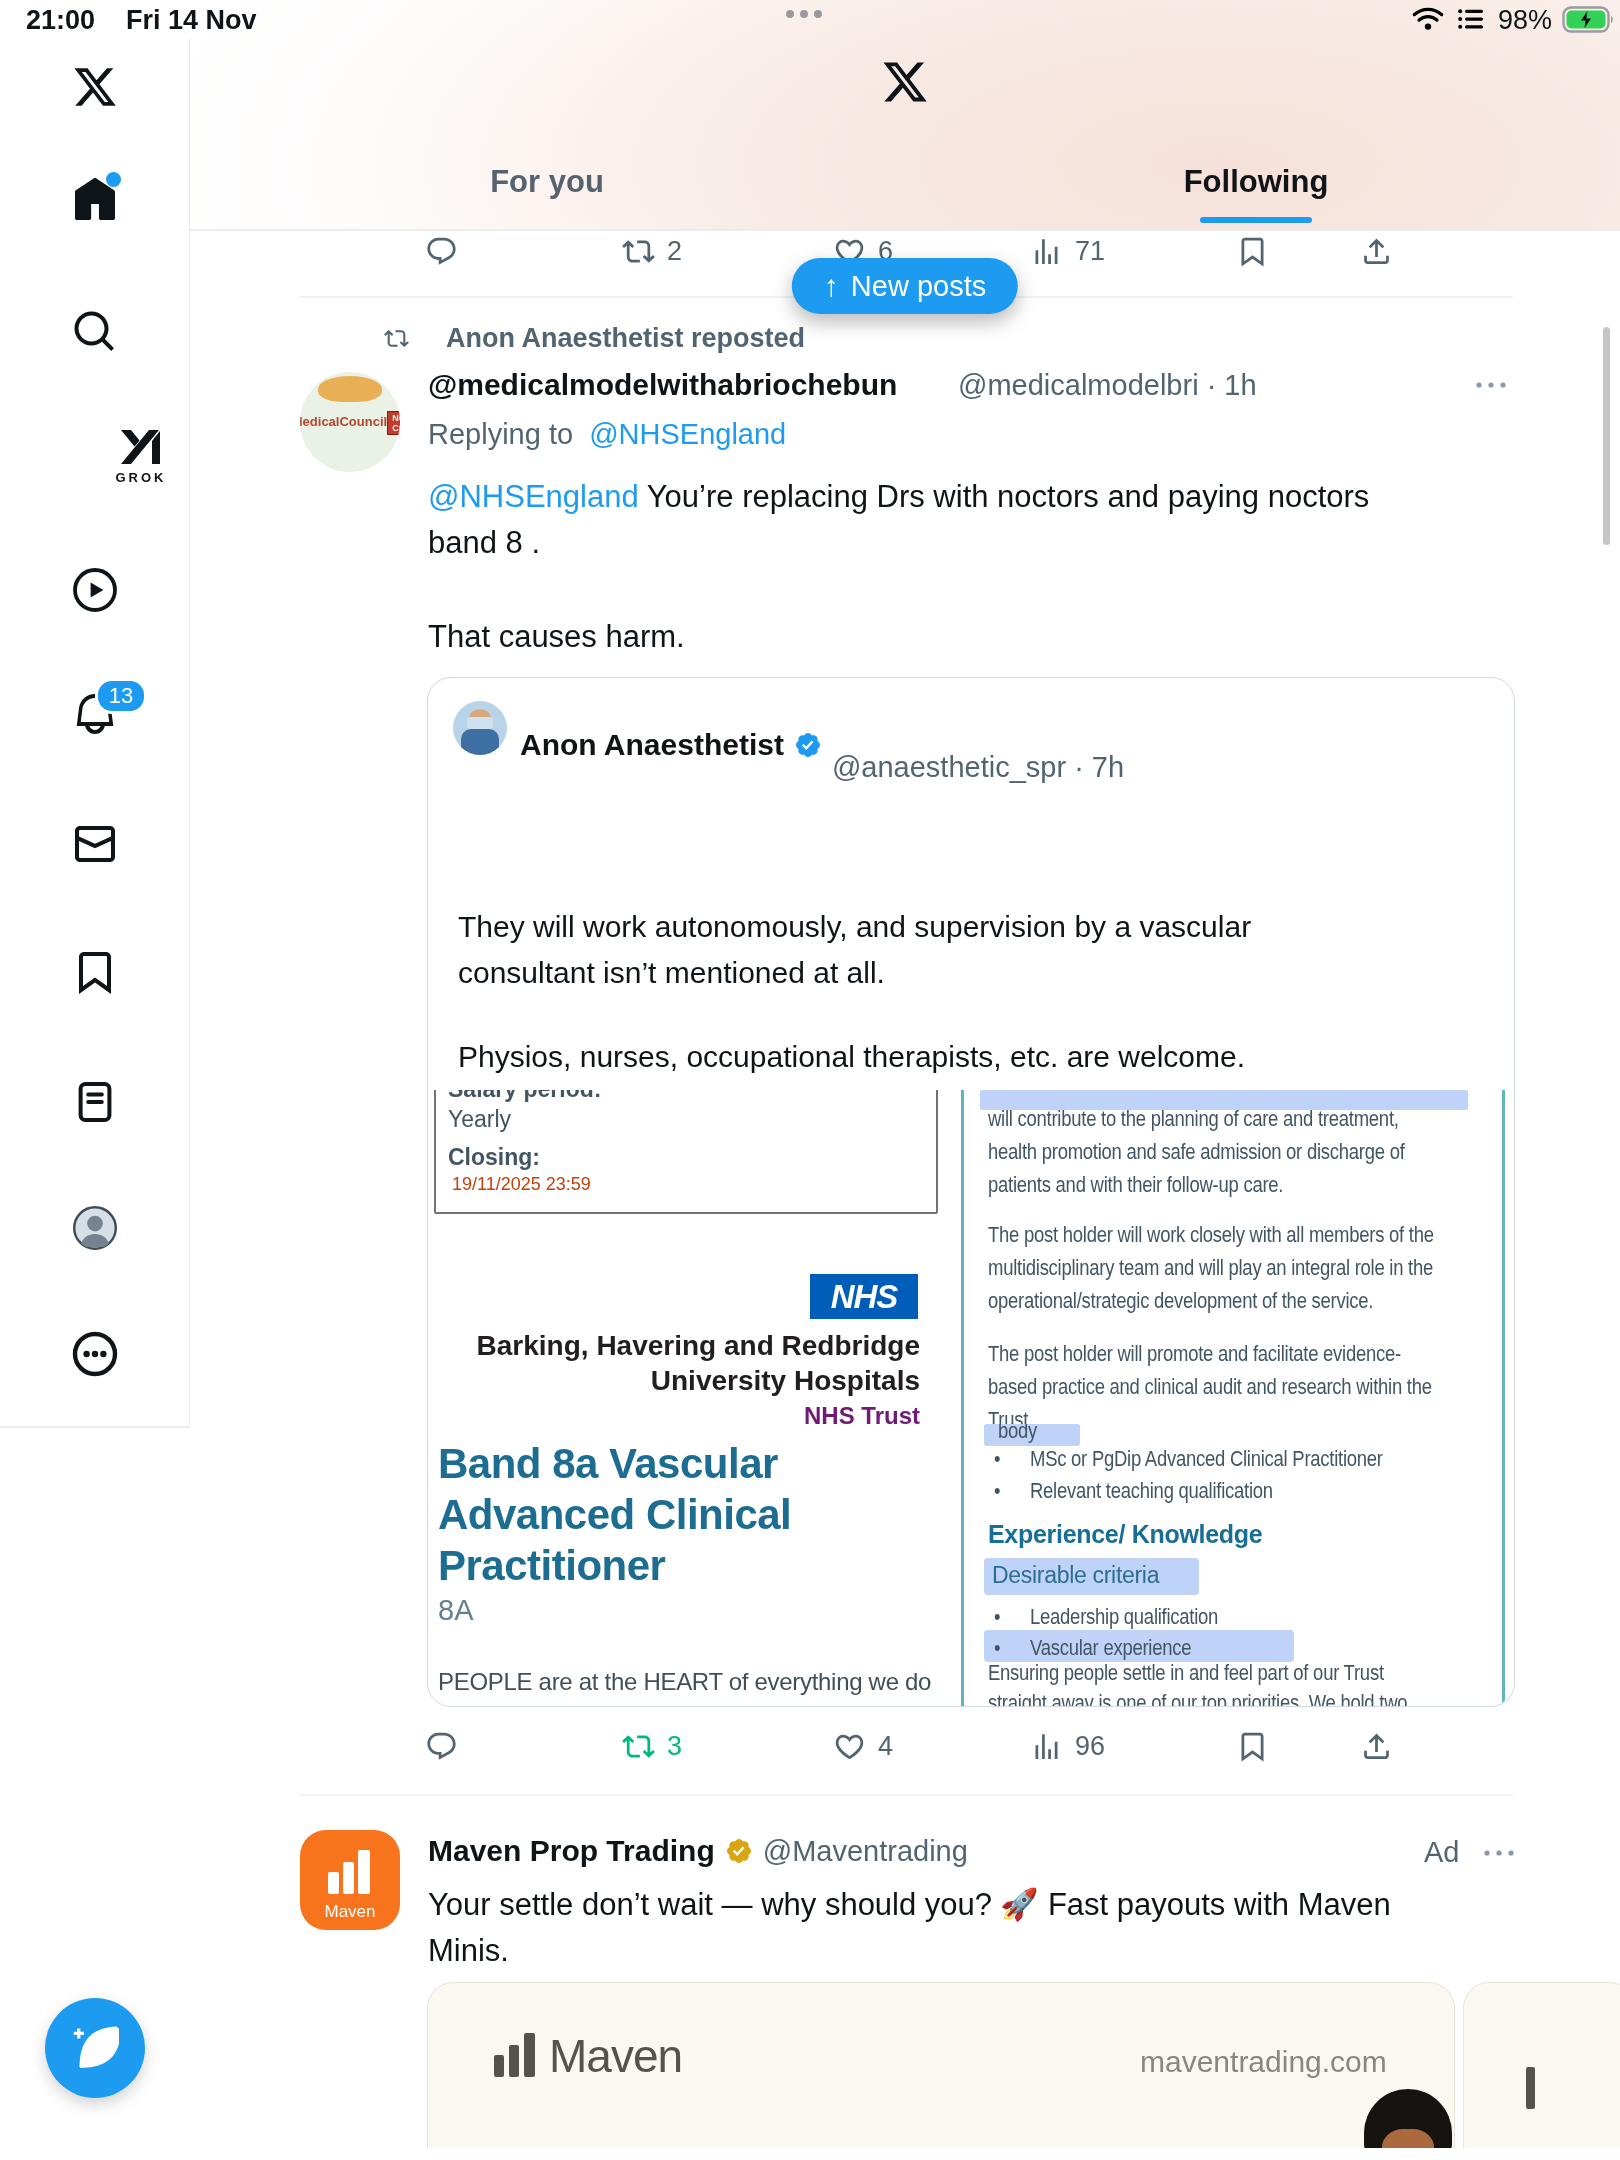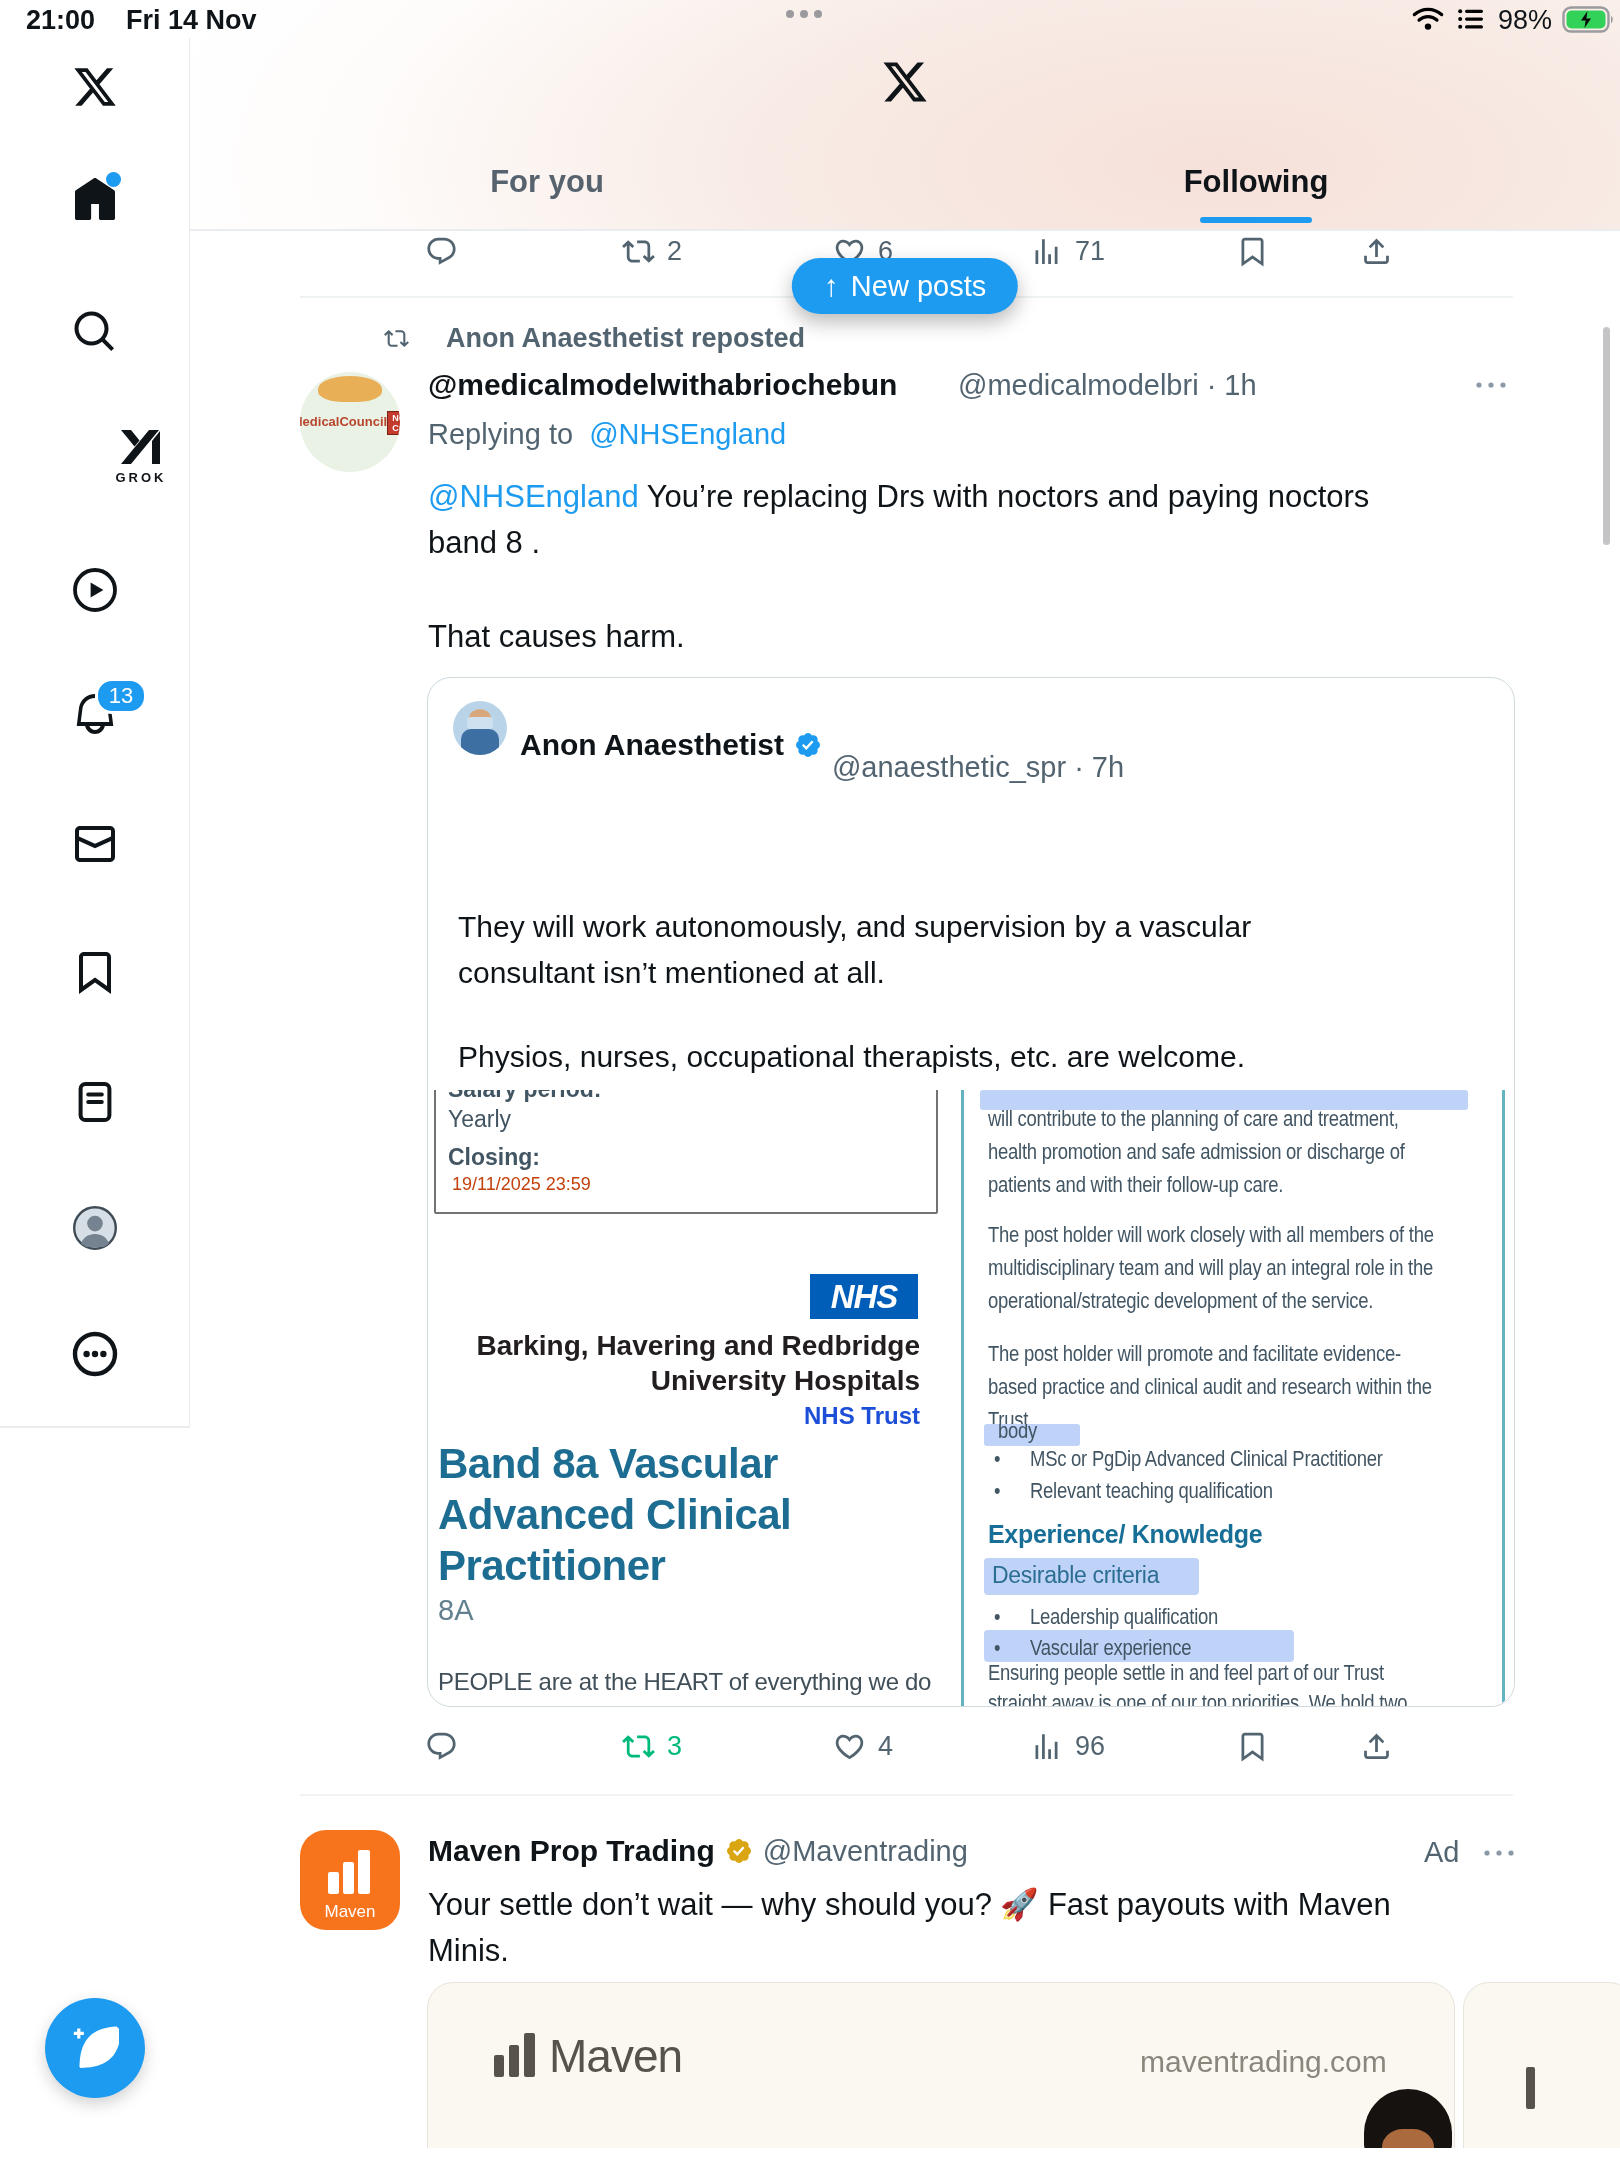--- a/index.html
+++ b/index.html
@@ -316,21 +316,21 @@
         <div class="t" style="left:16px;top:90px;font-size:18px;color:#c2410c;">19/11/2025 23:59</div>
       </div>
 
       <div class="abs" style="left:382px;top:184px;width:108px;height:45px;background:#005EB8;display:flex;align-items:center;justify-content:center;">
         <span style="color:#fff;font-size:33px;font-weight:800;font-style:italic;letter-spacing:-1px;">NHS</span>
       </div>
       <div class="abs" style="left:20px;top:238px;width:472px;text-align:right;font-size:28px;font-weight:700;color:#221d1e;line-height:35px;">
         <div>Barking, Havering and Redbridge</div>
         <div>University Hospitals</div>
       </div>
-      <div class="abs" style="left:20px;top:312px;width:472px;text-align:right;font-size:24px;font-weight:700;color:#1d4ed8;">NHS Trust</div>
+      <div class="abs" style="left:20px;top:312px;width:472px;text-align:right;font-size:24px;font-weight:700;color:#701a75;">NHS Trust</div>
 
       <div class="abs" style="left:10px;top:348px;width:470px;font-size:42px;font-weight:700;color:#1d6d92;line-height:51px;letter-spacing:-0.5px;">Band 8a Vascular Advanced Clinical Practitioner</div>
       <div class="t" style="left:10px;top:504px;font-size:29px;color:#62808f;">8A</div>
       <div class="t" style="left:10px;top:578px;font-size:24px;color:#414f58;letter-spacing:-0.3px;">PEOPLE are at the HEART of everything we do</div>
 
       <div class="abs" style="left:533px;top:0;width:3px;height:616px;background:#63b3c1;"></div>
       <div class="abs" style="left:1074px;top:0;width:3px;height:616px;background:#63b3c1;"></div>
 
       <div class="abs hl" style="left:552px;top:0;width:488px;height:20px;border-radius:3px;"></div>
       <div class="jline" style="left:560px;top:16px;">will contribute to the planning of care and treatment,</div>

